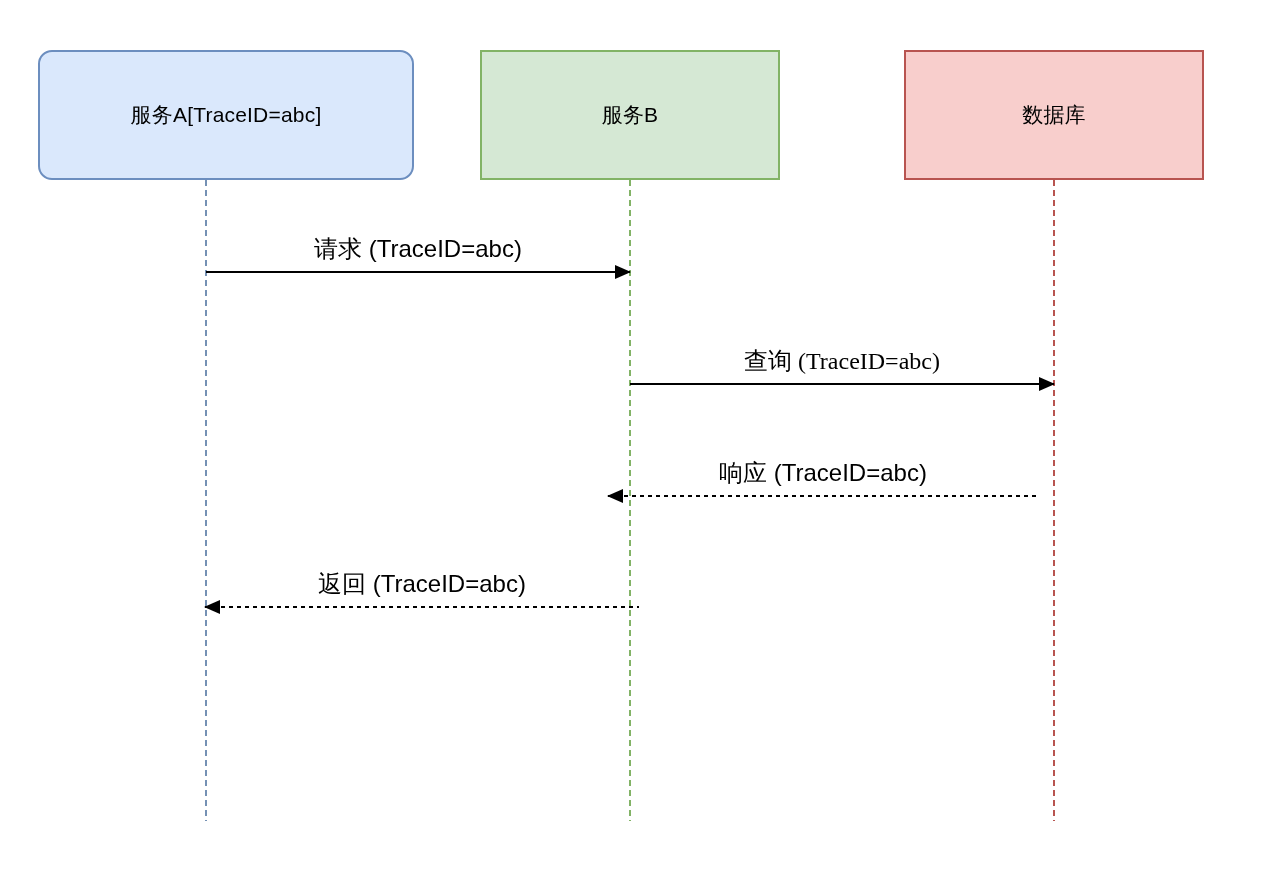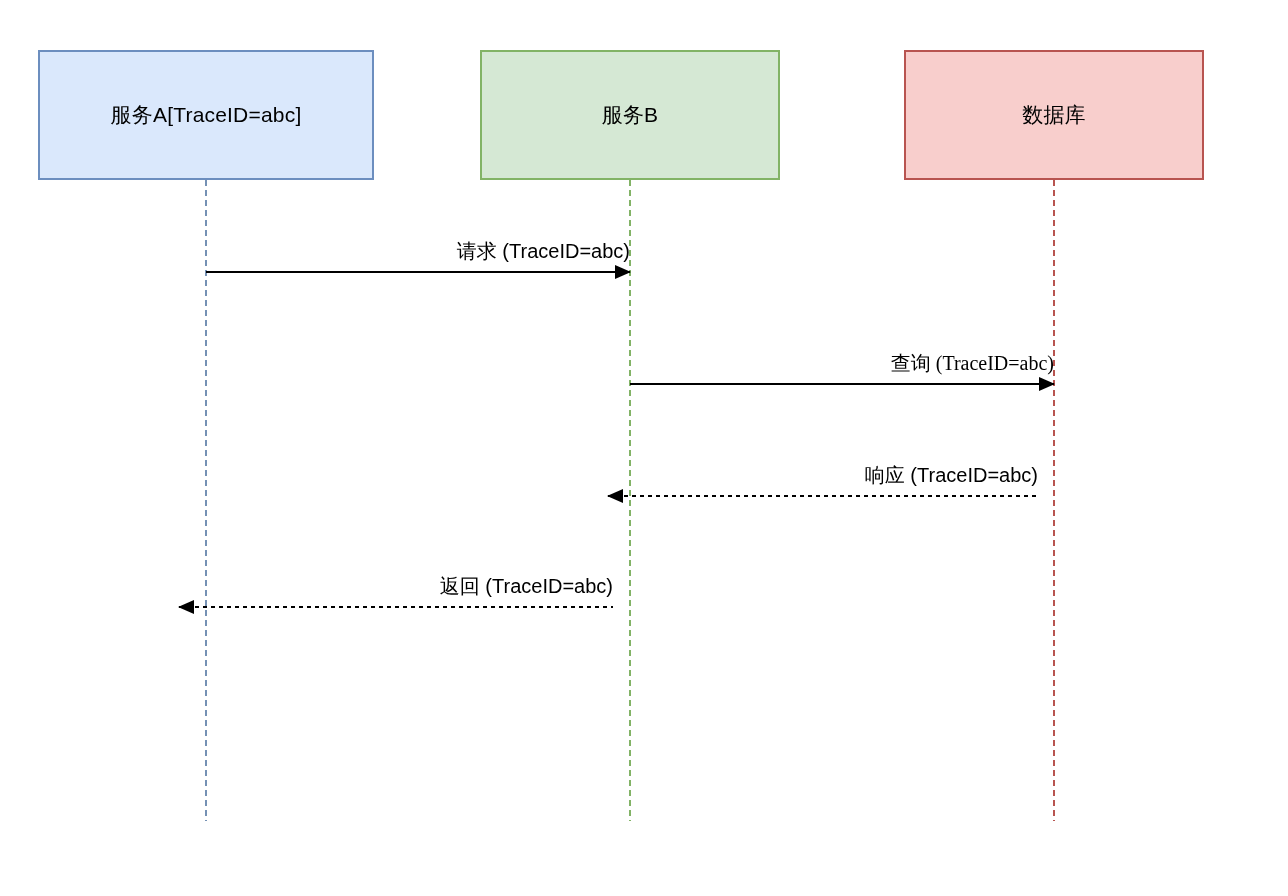--- a/index.html
+++ b/index.html
@@ -22,21 +22,21 @@
     box-sizing: border-box;
     display: flex;
     align-items: center;
     justify-content: center;
   }
   .participant .plabel {
     font-size: 21px;
     letter-spacing: 0.2px;
     white-space: nowrap;
   }
-  #participant-a { left: 38px;  width: 336px; }
+  #participant-a { left: 38px;  width: 376px; border-radius: 14px; }
   #participant-b { left: 480px; width: 300px; align-items: center; }
   #participant-db{ left: 904px; width: 300px; }
 
   
   .lifeline {
     position: absolute;
     top: 180px;
     height: 641px;
     width: 2px;
     background: repeating-linear-gradient(to bottom, var(--lc) 0px, var(--lc) 6px, transparent 6px, transparent 10px);
@@ -44,22 +44,22 @@
   #lifeline-a  { left: 205px; }
   #lifeline-b  { left: 629px; }
   #lifeline-db { left: 1053px; }
 
   
   .message { position: absolute; height: 36px; }
   .mlabel {
     position: absolute;
     left: 0; right: 0;
     bottom: 8px;
-    text-align: right;
-    font-size: 20px;
+    text-align: center;
+    font-size: 24px;
     white-space: nowrap;
   }
   .mline {
     position: absolute;
     left: 0; right: 0; bottom: 0;
     height: 2px;
     background: #000000;
   }
   .dashed .mline {
     background: repeating-linear-gradient(to right, #000 0px, #000 4px, transparent 4px, transparent 8px);
@@ -70,21 +70,21 @@
     width: 0; height: 0;
     border-top: 7px solid transparent;
     border-bottom: 7px solid transparent;
   }
   .right .ahead { right: -1px; border-left: 16px solid #000000; }
   .left  .ahead { left: -1px;  border-right: 16px solid #000000; }
 
   #message-1 { left: 206px; top: 237px; width: 424px; }
   #message-2 { left: 630px; top: 349px; width: 424px; font-family: Liberation Serif, serif; }
   #message-3 { left: 608px; top: 461px; width: 430px; }
-  #message-4 { left: 179px; top: 572px; width: 434px; }
+  #message-4 { left: 205px; top: 572px; width: 434px; }
 </style>
 </head>
 <body>
 
 <div class="canvas">
 
   <div class="participant" id="participant-a" style="background-color: rgb(218, 232, 252); border-color: rgb(108, 142, 191);">
     <span class="plabel">服务A[TraceID=abc]</span>
   </div>
 

